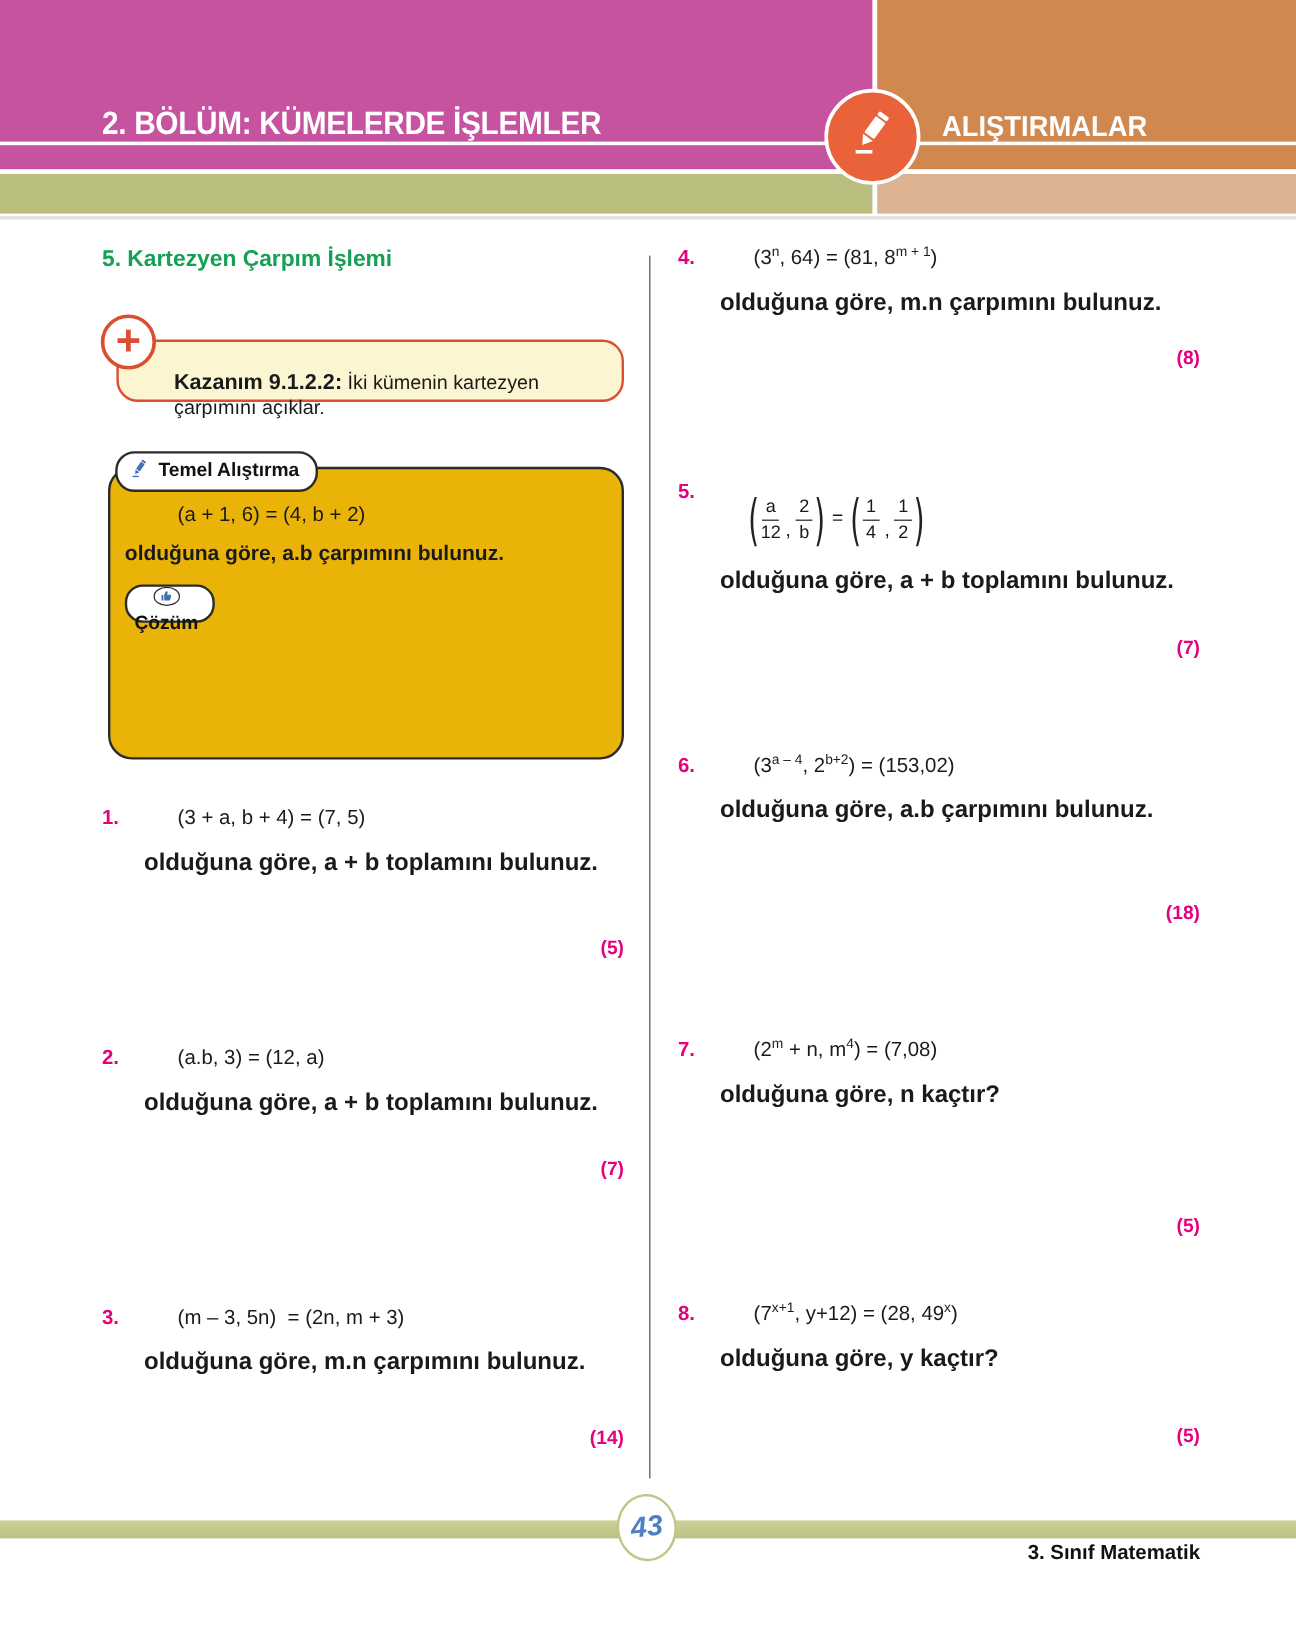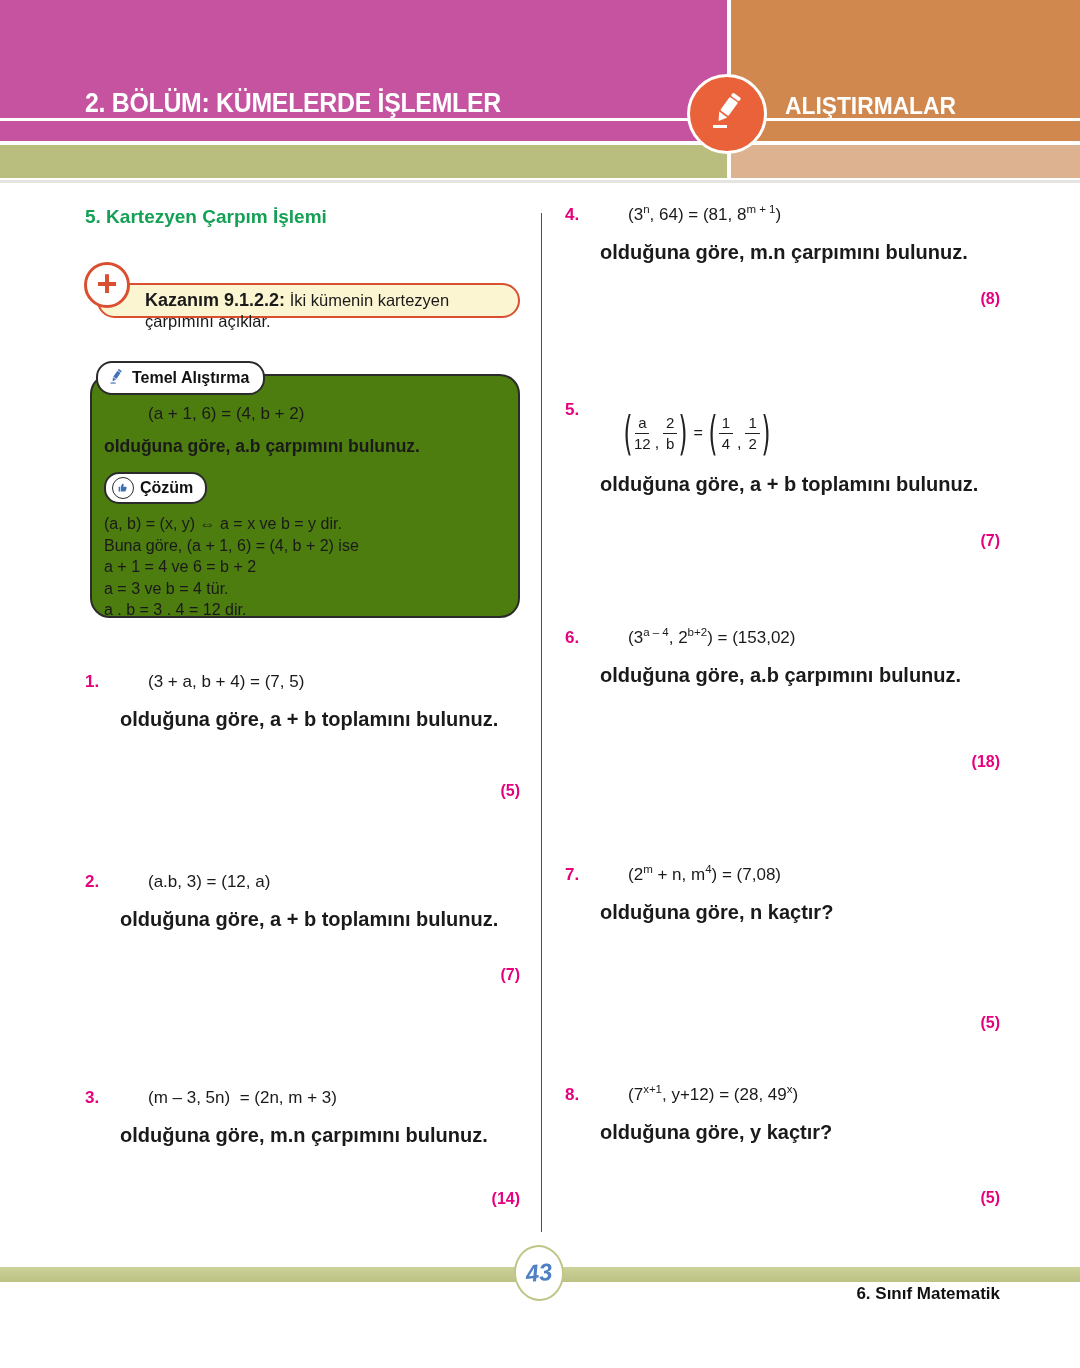--- a/index.html
+++ b/index.html
@@ -20,39 +20,39 @@
   .hdr-circle{position:absolute;left:687px;top:74px;width:80px;height:80px;border-radius:50%;
               background:#ea6239;border:3px solid #fff;box-sizing:border-box;
               display:flex;align-items:center;justify-content:center;}
 
   
   .col-divider{position:absolute;left:541px;top:213px;width:1px;height:1019px;background:#4f4f4f;}
 
   .topic-heading{position:absolute;left:85px;top:206px;font-size:19px;font-weight:bold;color:#14a155;}
 
   
-  .kazanim-box{position:absolute;left:97px;top:283px;width:423px;height:35px;box-sizing:border-box;
+  .kazanim-box{position:absolute;left:97px;top:283px;width:423px;height:52px;box-sizing:border-box;
                background:#fcf5d2;border:2.5px solid #da4f30;border-radius:18px;
-               padding:5px 10px 0 46px;font-size:16.5px;line-height:21px;}
+               padding:23px 10px 0 46px;font-size:16.5px;line-height:21px;}
   .kazanim-box b{font-size:18px;}
   .kazanim-plus{position:absolute;left:84px;top:262px;width:46px;height:46px;border-radius:50%;
                 background:#fff;border:3px solid #da4f30;box-sizing:border-box;
                 color:#da4f30;font-size:36px;font-weight:bold;line-height:38px;text-align:center;}
 
   
-  .temel-box{position:absolute;left:90px;top:374px;width:430px;height:244px;box-sizing:border-box;
-             background:#4d7c0f;border:2.5px solid #2b2b2b;border-radius:20px;}
+  .temel-box{position:absolute;left:90px;top:389px;width:430px;height:244px;box-sizing:border-box;
+             background:#eab308;border:2.5px solid #2b2b2b;border-radius:20px;}
   .temel-tab{position:absolute;left:4px;top:-15px;height:30px;background:#fff;border:2px solid #2b2b2b;
              border-radius:16px;display:flex;align-items:center;gap:7px;padding:0 14px 0 10px;
              font-size:16px;font-weight:bold;color:#111;}
   .tb-eq{position:absolute;left:56px;top:28px;font-size:17px;text-align:center;}
   .tb-q{position:absolute;left:12px;top:60px;font-size:17.5px;font-weight:bold;}
   .cozum-pill{position:absolute;left:12px;top:96px;height:28px;background:#fff;border:2px solid #2b2b2b;
               border-radius:15px;display:inline-flex;align-items:center;gap:6px;padding:0 12px 0 6px;
-              font-size:16px;font-weight:bold;color:#111;}
+              font-size:16px;font-weight:bold;color:#111;flex-direction:column;}
   .cozum-thumb{width:22px;height:22px;border-radius:50%;background:#fff;border:1.5px solid #2b2b2b;
                box-sizing:border-box;display:flex;align-items:center;justify-content:center;}
   .tb-sol{position:absolute;left:12px;top:137px;font-size:16px;line-height:21.5px;
           font-family:"Liberation Sans","DejaVu Sans",sans-serif;}
 
   
   .ex{position:absolute;width:435px;}
   .ex-num{position:absolute;left:0;top:0;color:#e5007d;font-weight:bold;font-size:17px;}
   .ex-eq{position:absolute;left:63px;top:0;font-size:17px;white-space:pre;}
   .ex-q{position:absolute;left:35px;top:36px;font-size:20px;font-weight:bold;white-space:nowrap;}
@@ -130,27 +130,20 @@
     <div class="tb-eq">(a + 1, 6) = (4, b + 2)</div>
     <div class="tb-q">olduğuna göre, a.b çarpımını bulunuz.</div>
     <div class="cozum-pill">
       <span class="cozum-thumb">
         <svg width="14" height="14" viewBox="0 0 24 24" fill="#3f6fb5">
           <path d="M4.5 10h2.6v8H4.5zM8.3 18h6.5c1 0 1.9-.7 2.1-1.6l1.3-4.6c.3-1.1-.5-2.1-1.6-2.1h-4.1l.7-2.9c.2-1-.5-2-1.6-2-.5 0-1 .3-1.3.7L8.3 9.5V18z"></path>
         </svg>
       </span>
       <span>Çözüm</span>
     </div>
-    <div class="tb-sol">
-      <div>(a, b) = (x, y) ⇔ a = x ve b = y dir.</div>
-      <div>Buna göre, (a + 1, 6) = (4, b + 2) ise</div>
-      <div>a + 1 = 4 ve 6 = b + 2</div>
-      <div>a = 3 ve b = 4 tür.</div>
-      <div>a . b = 3 . 4 = 12 dir.</div>
-    </div>
   </div>
 
   <div class="ex" style="left:85px;top:672px;height:128px;">
     <span class="ex-num">1.</span>
     <span class="ex-eq">(3 + a, b + 4) = (7, 5)</span>
     <span class="ex-q">olduğuna göre, a + b toplamını bulunuz.</span>
     <span class="ex-ans">(5)</span>
   </div>
   <div class="ex" style="left:85px;top:872px;height:112px;">
     <span class="ex-num">2.</span>
@@ -221,15 +214,15 @@
     <span class="ex-num">8.</span>
     <span class="ex-eq"><span>(7</span><sup>x+1</sup><span>, y+12) = (28, 49</span><sup>x</sup><span>)</span></span>
     <span class="ex-q">olduğuna göre, y kaçtır?</span>
     <span class="ex-ans">(5)</span>
   </div>
 
   <div class="footer-bar"></div>
   <div class="footer-circle">
     <span>43</span>
   </div>
-  <div class="book-label">6. Sınıf Matematik</div>
+  <div class="book-label">3. Sınıf Matematik</div>
 
 </div>
 
 </body></html>

